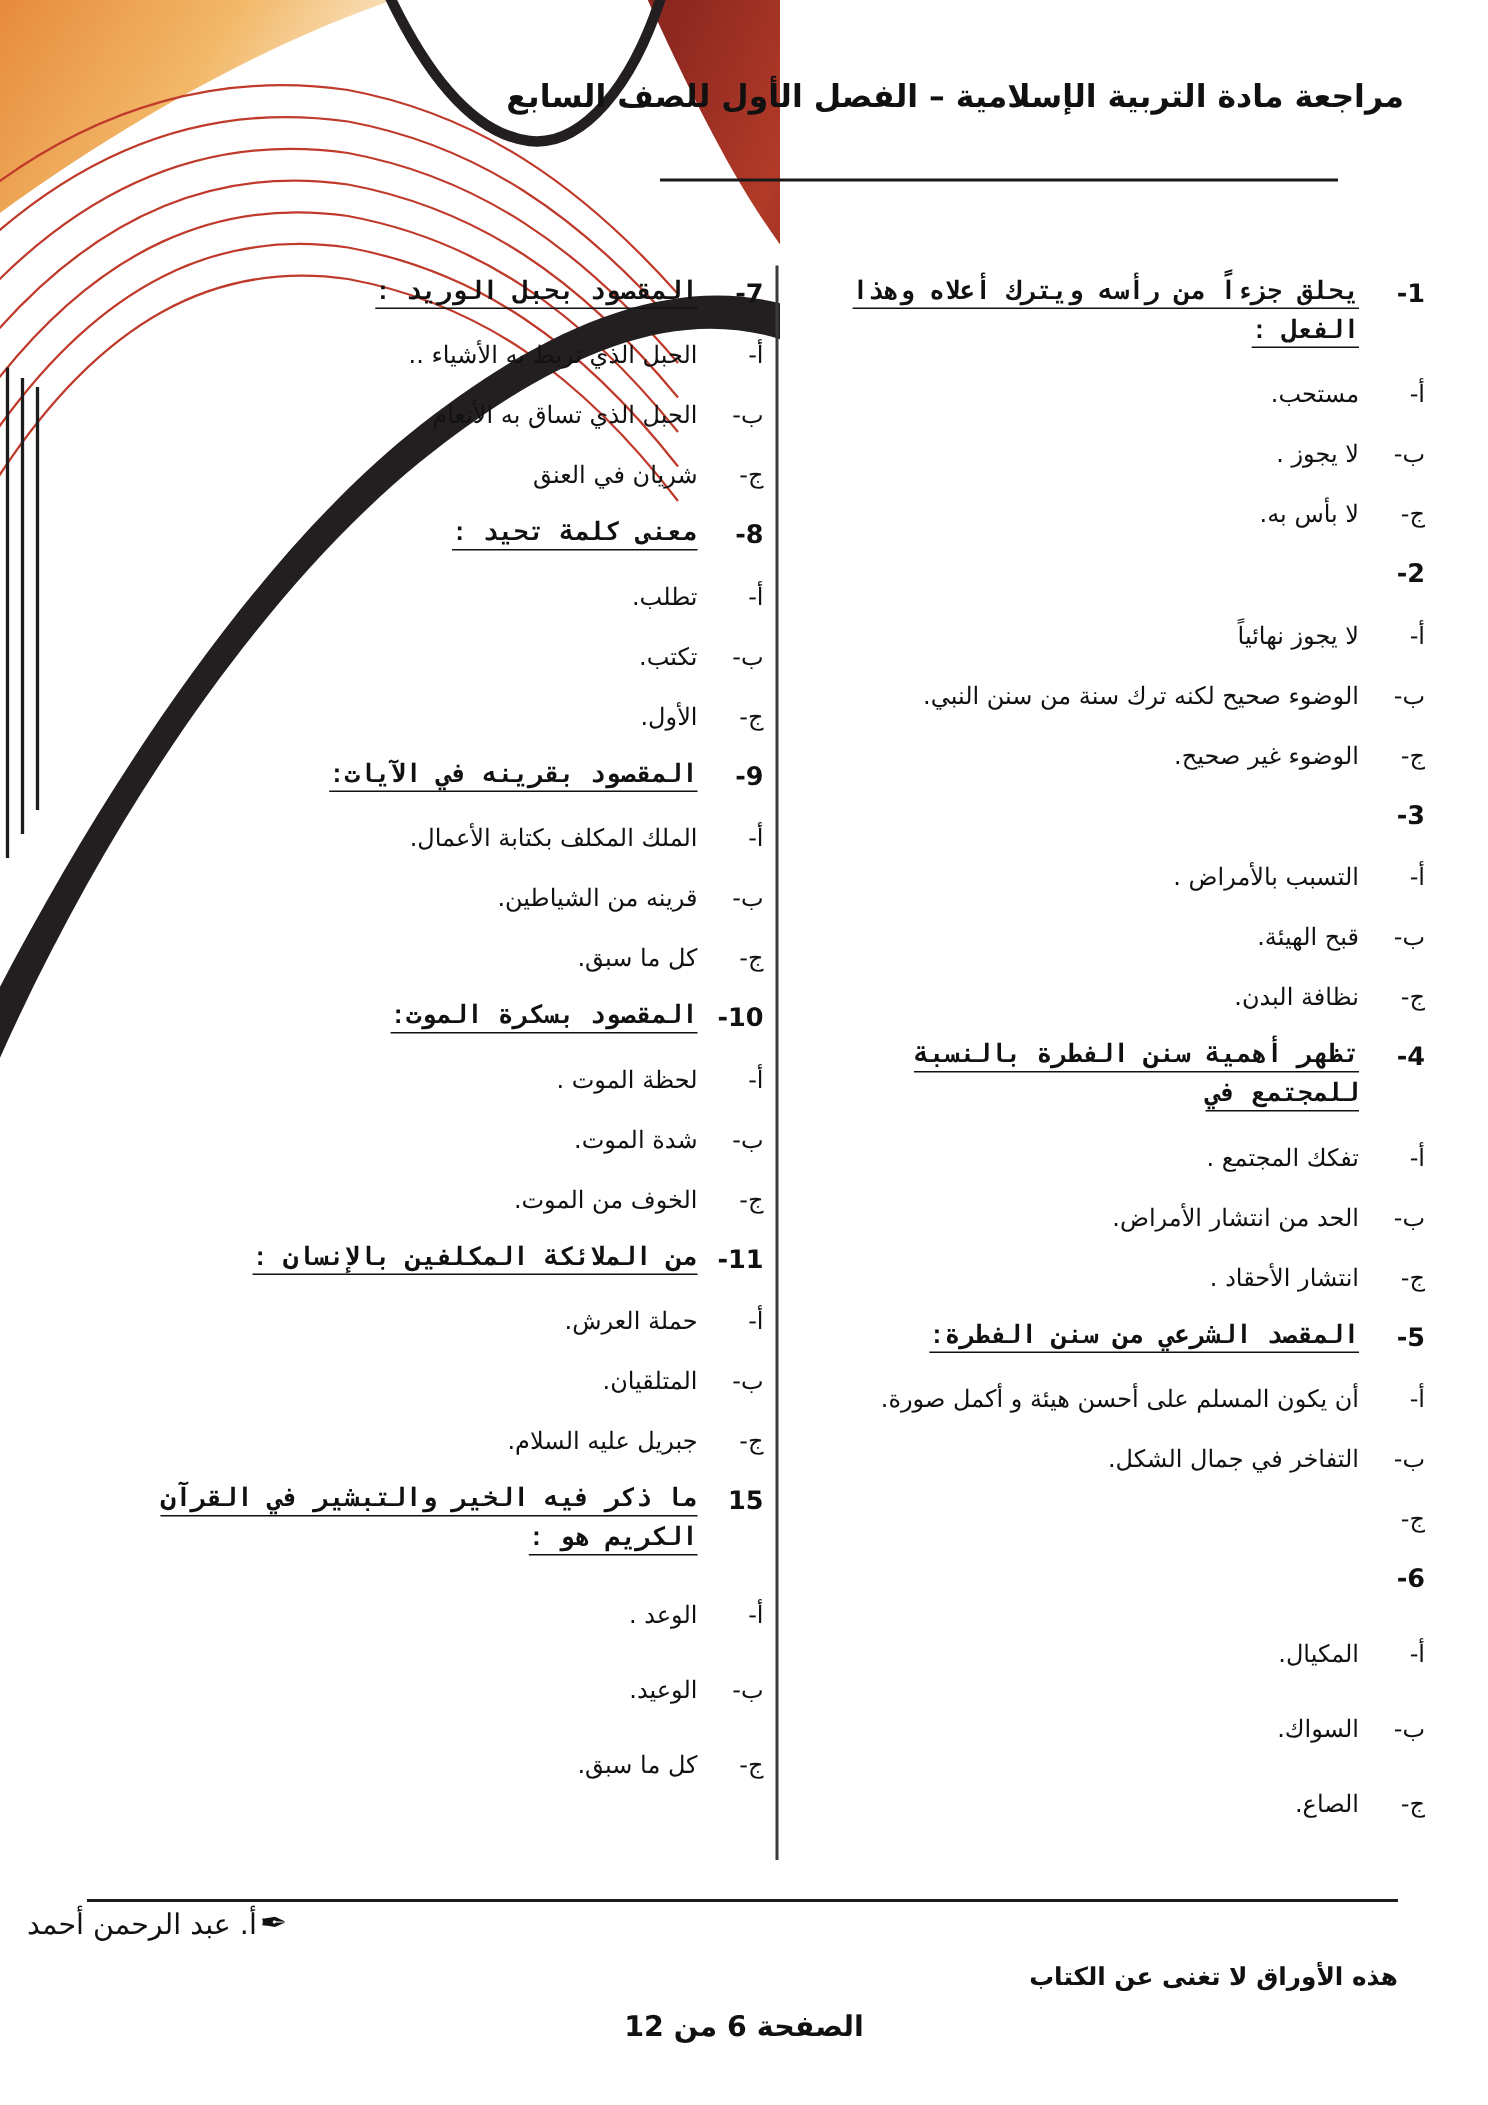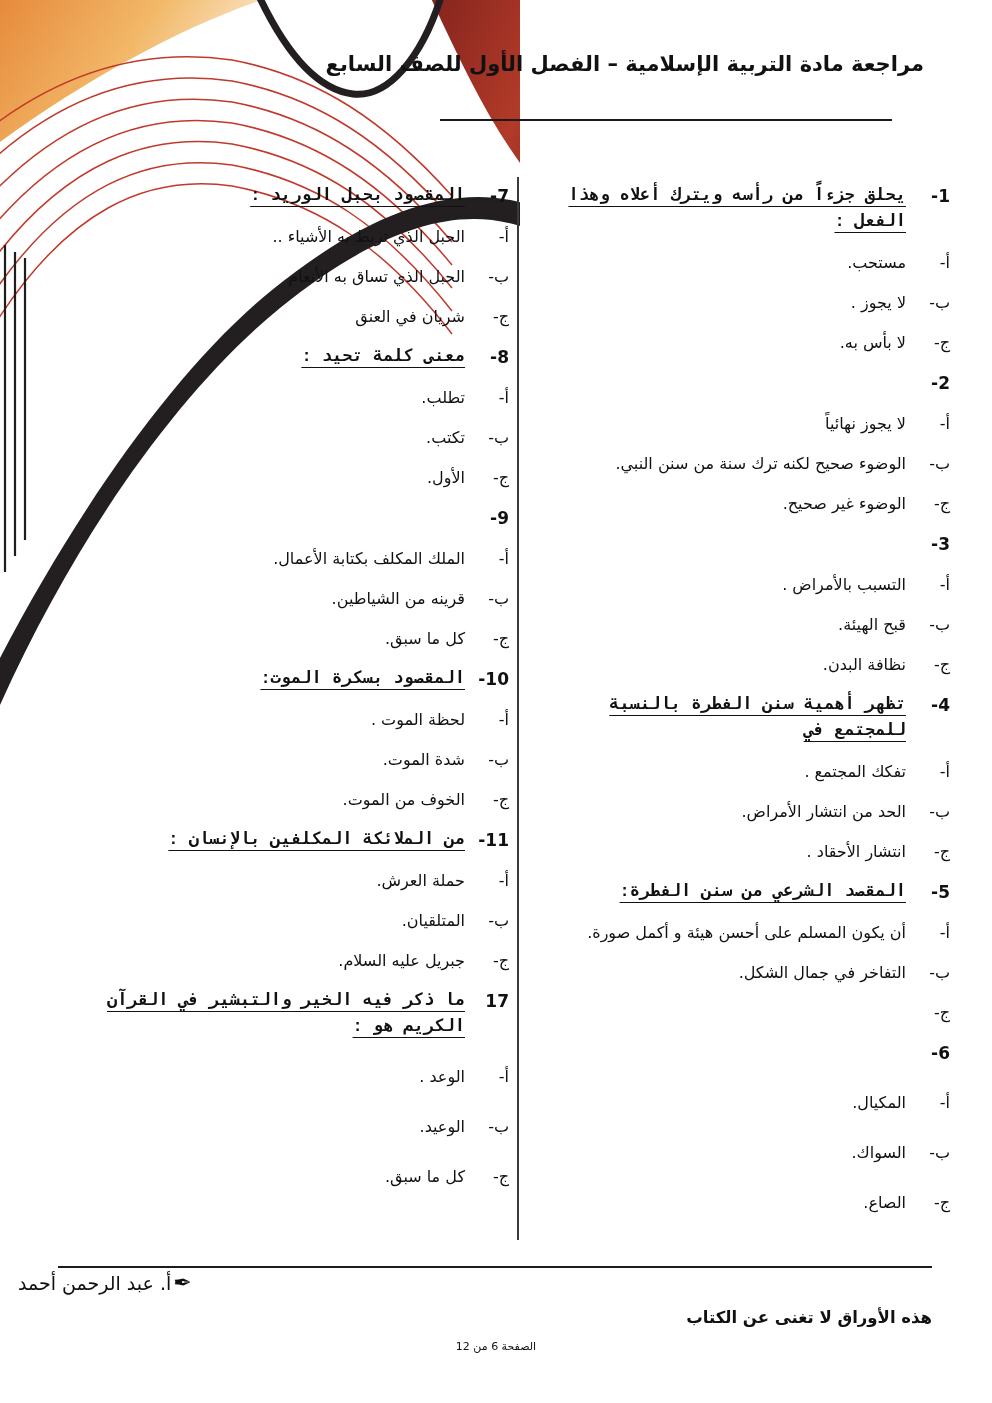--- a/index.html
+++ b/index.html
@@ -14,21 +14,21 @@
   }
 
   
   .deco {
     position:absolute; top:0; left:0; width:520px; height:760px;
     pointer-events:none; z-index:1;
   }
 
   
   .page-title {
-    position:absolute; top:52px; right:68px; z-index:2;
+    position:absolute; top:52px; right:56px; z-index:2;
     font-size:21px; font-weight:bold; direction:rtl;
     letter-spacing:0.2px; white-space:nowrap;
   }
   .title-rule {
     position:absolute; top:119px; left:440px; width:452px; height:2px;
     background:#1a1a1a; z-index:2;
   }
 
   
   .qcols {
@@ -54,21 +54,21 @@
 
   
   .footer-rule  { position:absolute; top:1266px; left:58px; width:874px; height:2px;
                   background:#1c1c1c; z-index:2; }
   .footer-note  { position:absolute; top:1308px; right:60px; font-size:16.5px;
                   font-weight:bold; z-index:2;text-align:center; }
   .footer-author{ position:absolute; top:1270px; left:18px; font-size:19px;
                   font-weight:normal; direction:rtl; z-index:2; }
   .footer-author .pen { font-size:22px; margin-left:2px; }
   .footer-page  { position:absolute; top:1340px; left:0; right:0; text-align:center;
-                  font-size:11px; font-weight:normal; z-index:2; }
+                  font-size:19px; font-weight:bold; z-index:2; }
 </style>
 </head>
 <body>
 
 <svg class="deco" viewBox="0 0 520 760" aria-hidden="true">
   <defs>
     <linearGradient id="gOrange" x1="0" y1="0" x2="1" y2="0.35">
       <stop offset="0" stop-color="#E78A3C"></stop>
       <stop offset="0.55" stop-color="#F2B868"></stop>
       <stop offset="1" stop-color="#FBEAD0"></stop>
@@ -281,20 +281,21 @@
           <div class="q-opt">
         <span class="opt-marker">ج-</span>
         <span class="opt-text">الأول.</span>
       </div>
         </div>
   </div>
 
   <div class="question">
     <div class="q-head">
       <span class="q-num">-9</span>
+      <span class="q-title">المقصود بقرينه في الآيات:</span>
     </div>
     <div>
 
     <div class="q-opt">
         <span class="opt-marker">أ-</span>
         <span class="opt-text">الملك المكلف بكتابة الأعمال.</span>
       </div>
           <div class="q-opt">
         <span class="opt-marker">ب-</span>
         <span class="opt-text">قرينه من الشياطين.</span>
@@ -345,21 +346,21 @@
       </div>
           <div class="q-opt">
         <span class="opt-marker">ج-</span>
         <span class="opt-text">جبريل عليه السلام.</span>
       </div>
         </div>
   </div>
 
   <div class="question tall">
     <div class="q-head">
-      <span class="q-num">17</span>
+      <span class="q-num">15</span>
       <span class="q-title">ما ذكر فيه الخير والتبشير في القرآن الكريم هو :</span>
     </div>
     <div>
 
     <div class="q-opt">
         <span class="opt-marker">أ-</span>
         <span class="opt-text">الوعد .</span>
       </div>
           <div class="q-opt">
         <span class="opt-marker">ب-</span>

